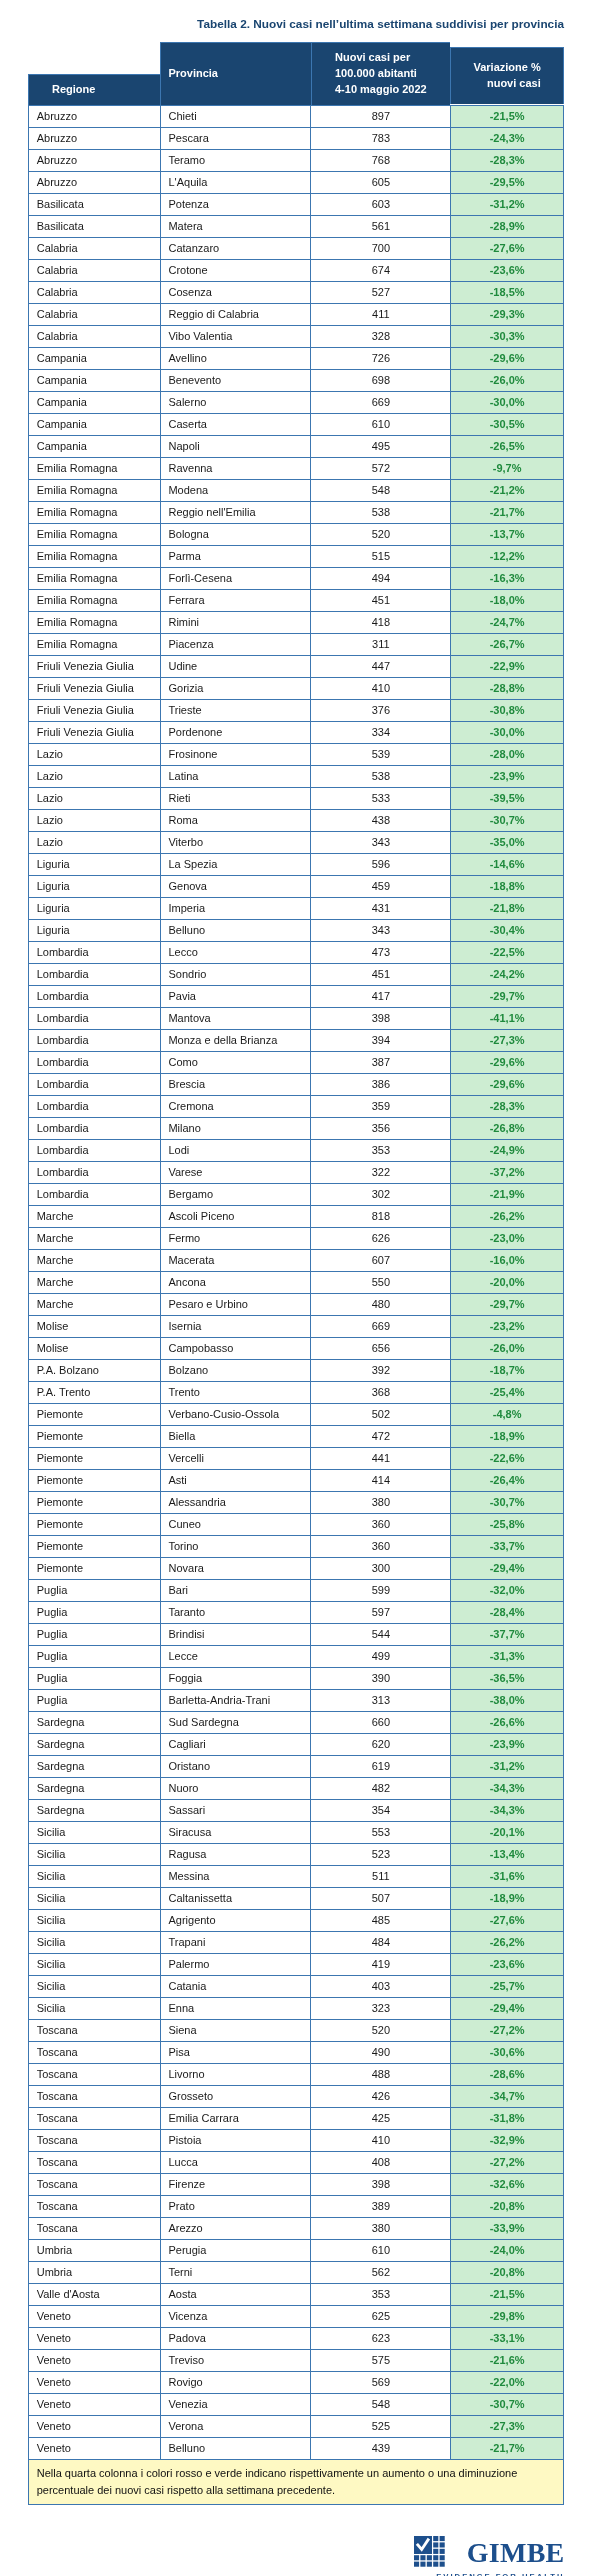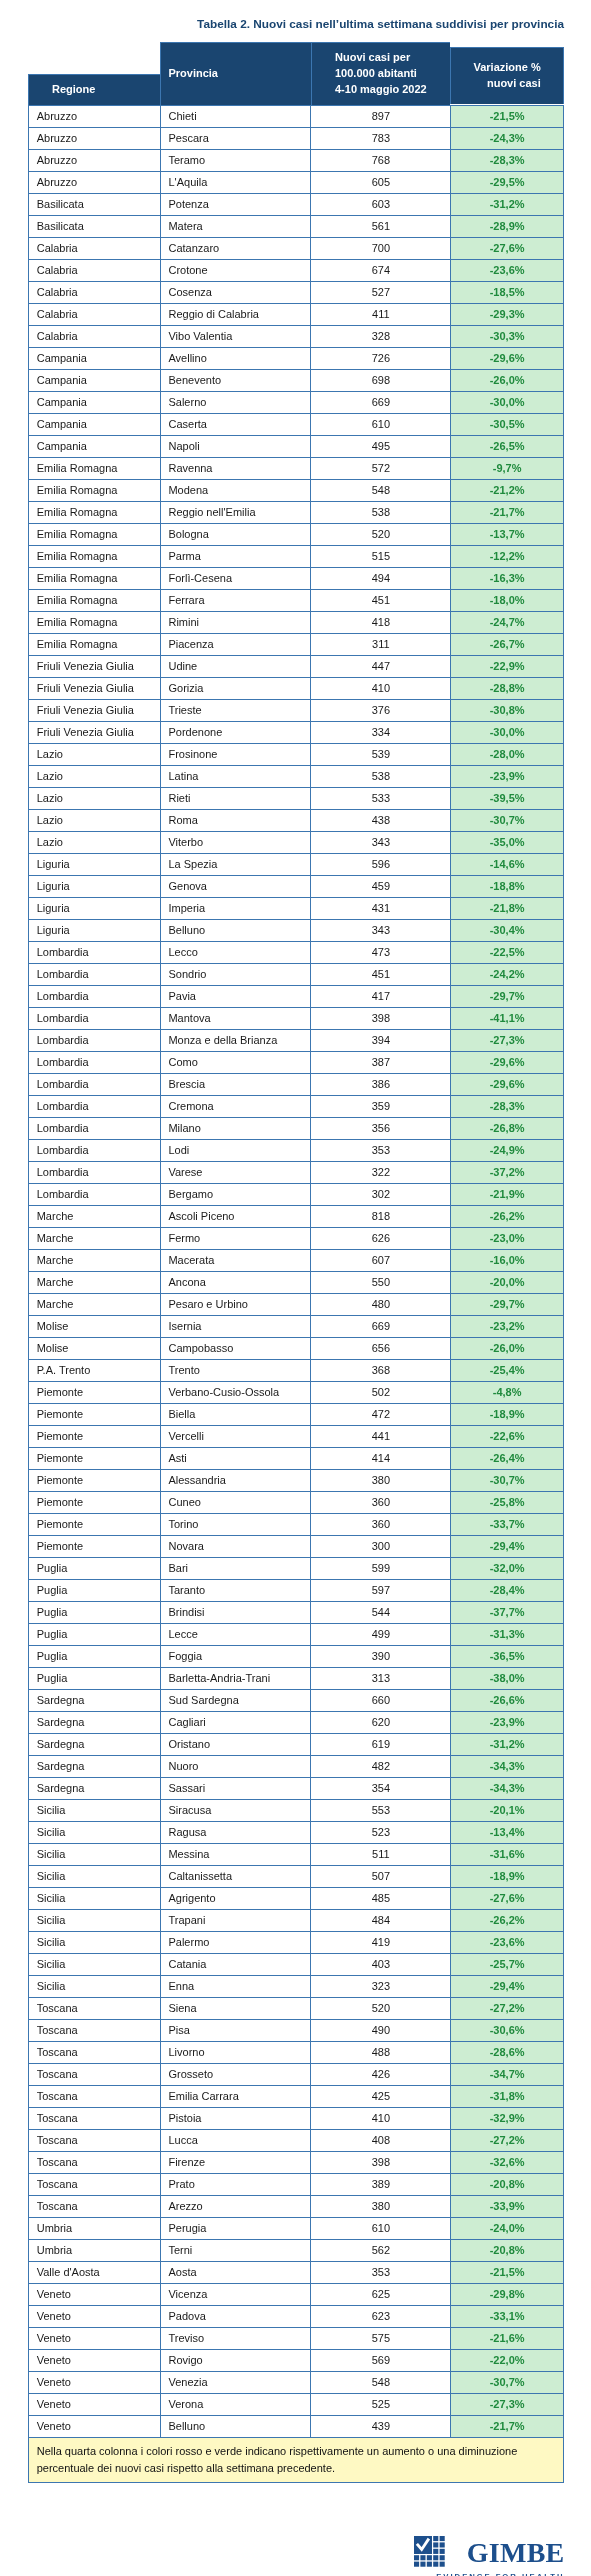--- a/index.html
+++ b/index.html
@@ -477,20 +477,26 @@
     <div class="td td-var">-23,2%</div>
   </div>
 
   <div class="tr">
     <div class="td td-regione">Molise</div>
     <div class="td td-provincia">Campobasso</div>
     <div class="td td-casi">656</div>
     <div class="td td-var">-26,0%</div>
   </div>
 
+  <div class="tr">
+    <div class="td td-regione">P.A. Bolzano</div>
+    <div class="td td-provincia">Bolzano</div>
+    <div class="td td-casi">392</div>
+    <div class="td td-var">-18,7%</div>
+  </div>
 
   <div class="tr">
     <div class="td td-regione">P.A. Trento</div>
     <div class="td td-provincia">Trento</div>
     <div class="td td-casi">368</div>
     <div class="td td-var">-25,4%</div>
   </div>
 
   <div class="tr">
     <div class="td td-regione">Piemonte</div>

